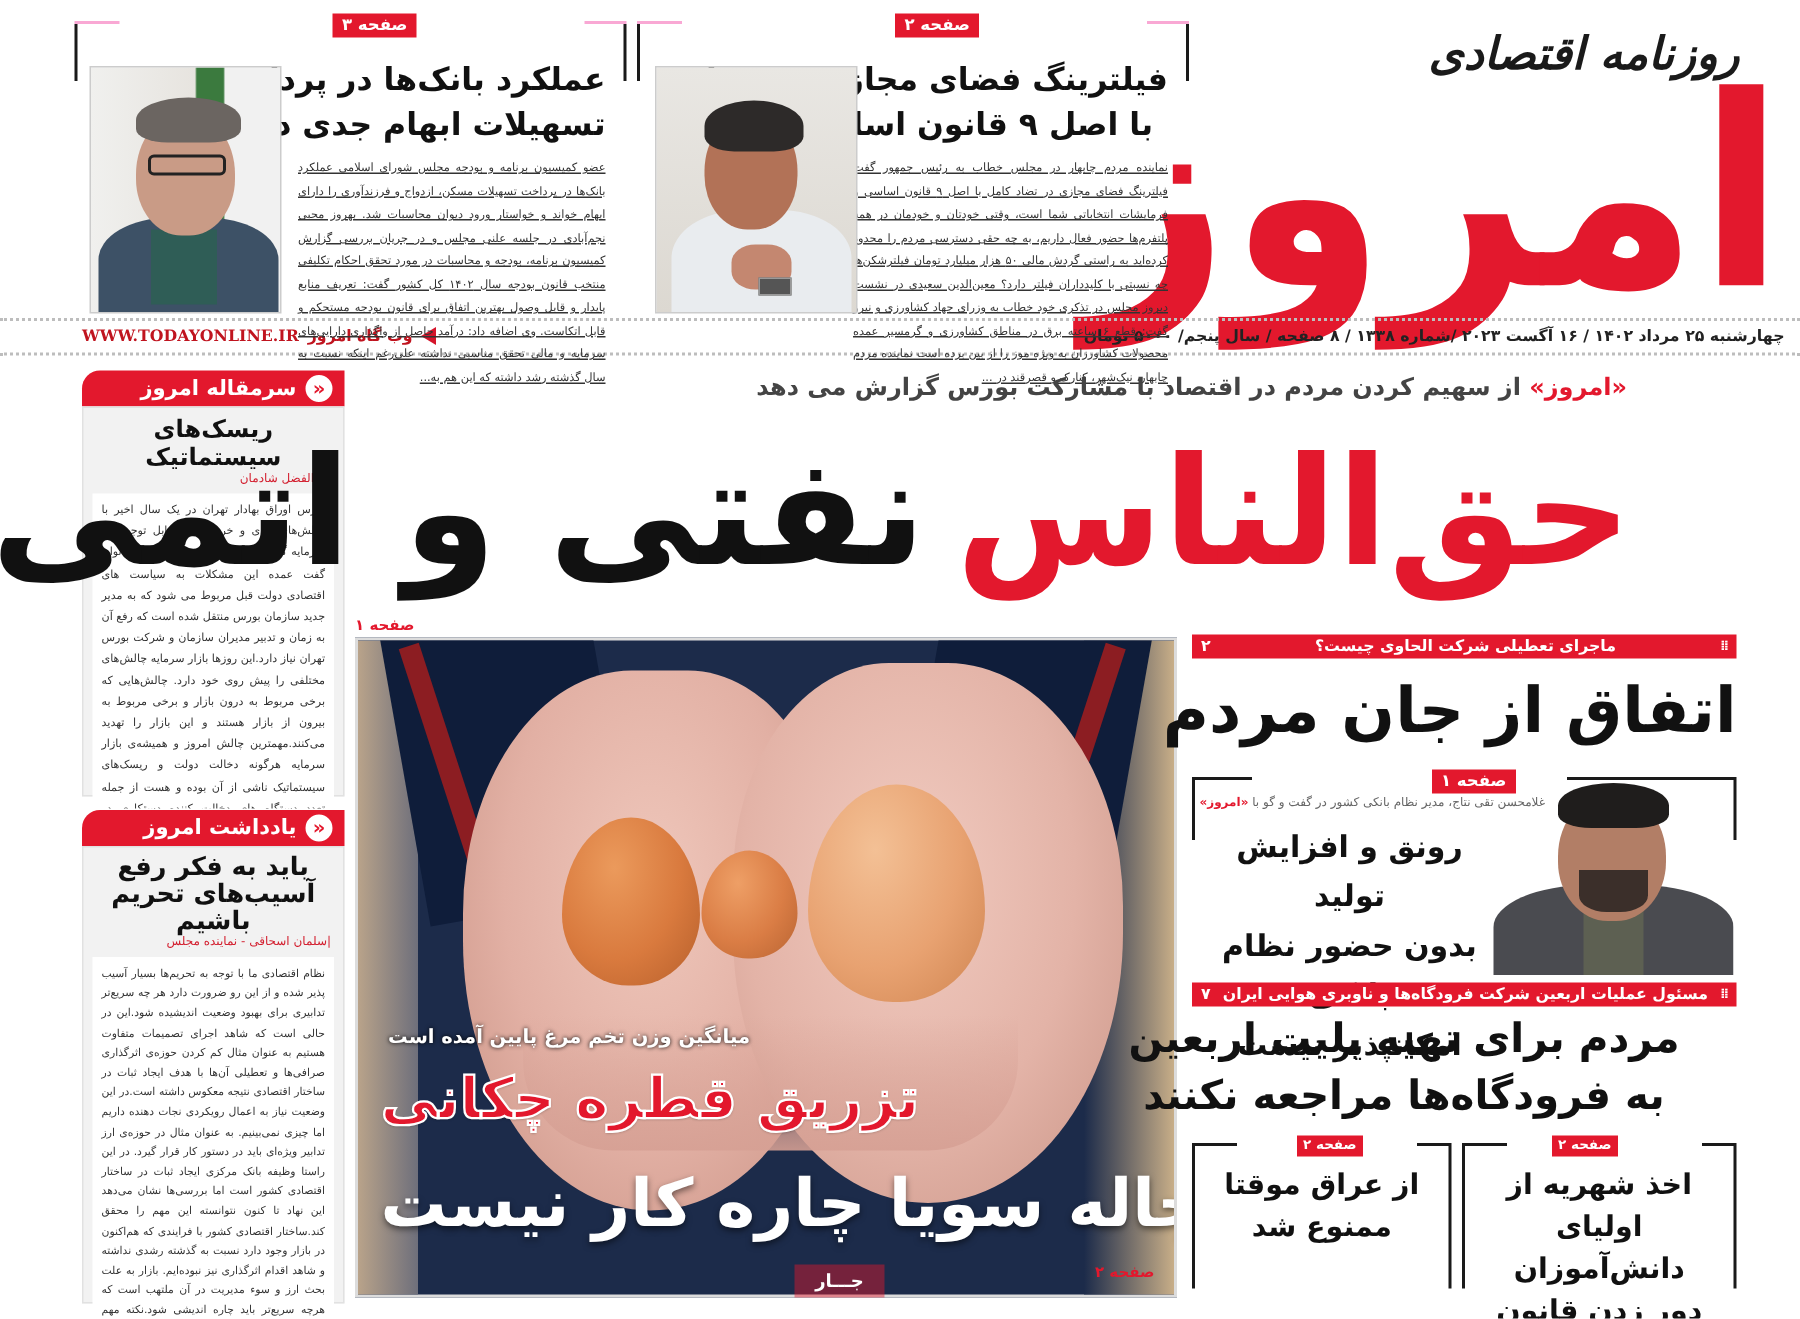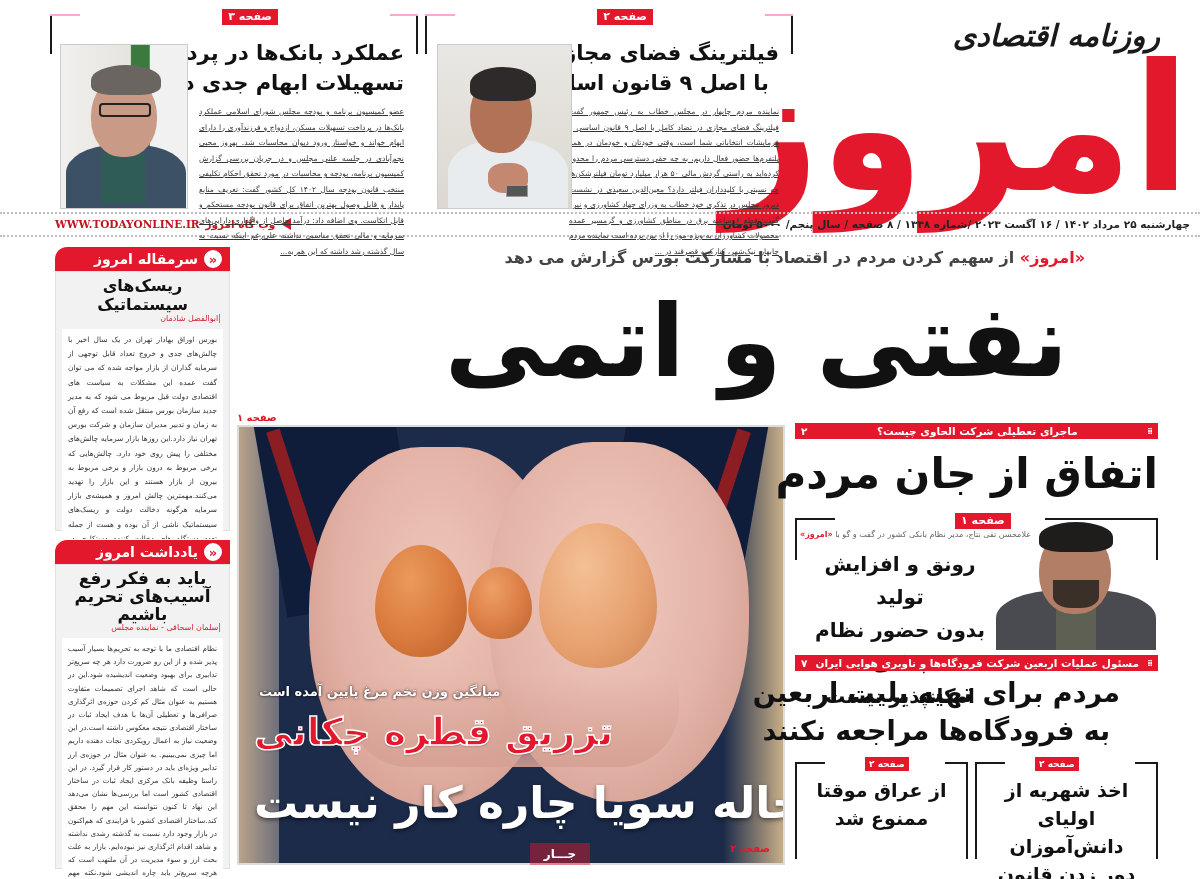--- a/index.html
+++ b/index.html
@@ -175,20 +175,21 @@
     <div>آسیب‌های تحریم باشیم</div>
   </div>
   <div class="col-author">|سلمان اسحاقی - نماینده مجلس</div>
   <div class="col-body" style="height:250px; overflow:hidden; line-height:13.2px; font-size:7.2px;">نظام اقتصادی ما با توجه به تحریم‌ها بسیار آسیب پذیر شده و از این رو ضرورت دارد هر چه سریع‌تر تدابیری برای بهبود وضعیت اندیشیده شود.این در حالی است که شاهد اجرای تصمیمات متفاوت هستیم به عنوان مثال کم کردن حوزه‌ی اثرگذاری صرافی‌ها و تعطیلی آن‌ها با هدف ایجاد ثبات در ساختار اقتصادی نتیجه معکوس داشته است.در این وضعیت نیاز به اعمال رویکردی نجات دهنده داریم اما چیزی نمی‌بینیم. به عنوان مثال در حوزه‌ی ارز تدابیر ویژه‌ای باید در دستور کار قرار گیرد. در این راستا وظیفه بانک مرکزی ایجاد ثبات در ساختار اقتصادی کشور است اما بررسی‌ها نشان می‌دهد این نهاد تا کنون نتوانسته این مهم را محقق کند.ساختار اقتصادی کشور با فرایندی که هم‌اکنون در بازار وجود دارد نسبت به گذشته رشدی نداشته و شاهد اقدام اثرگذاری نیز نبوده‌ایم. بازار به علت بحث ارز و سوء مدیریت در آن ملتهب است که هرچه سریع‌تر باید چاره اندیشی شود.نکته مهم این‌جاست که اقتصاد ایران نیازمند آرامش و ثبات و تصمیماتی است که تنش‌زدایی در فضای کسب و کار کمک کند.</div>
 </div>
 
 <div class="kicker">
   <span class="brand">«امروز»</span><span> از سهیم کردن مردم در اقتصاد با مشارکت بورس گزارش می دهد</span>
 </div>
 <div class="mainhead">
+  <span class="red">حق‌الناس</span>
   <span class="black">نفتی و اتمی</span>
 </div>
 
 <div class="photo-pg-top">صفحه ۱</div>
 <div class="photo-wrap">
   <div class="bg-blur-l"></div>
   <div class="bg-blur-r"></div>
   <div class="sleeve-l"></div>
   <div class="sleeve-r"></div>
   <div class="cuff-l"></div>

